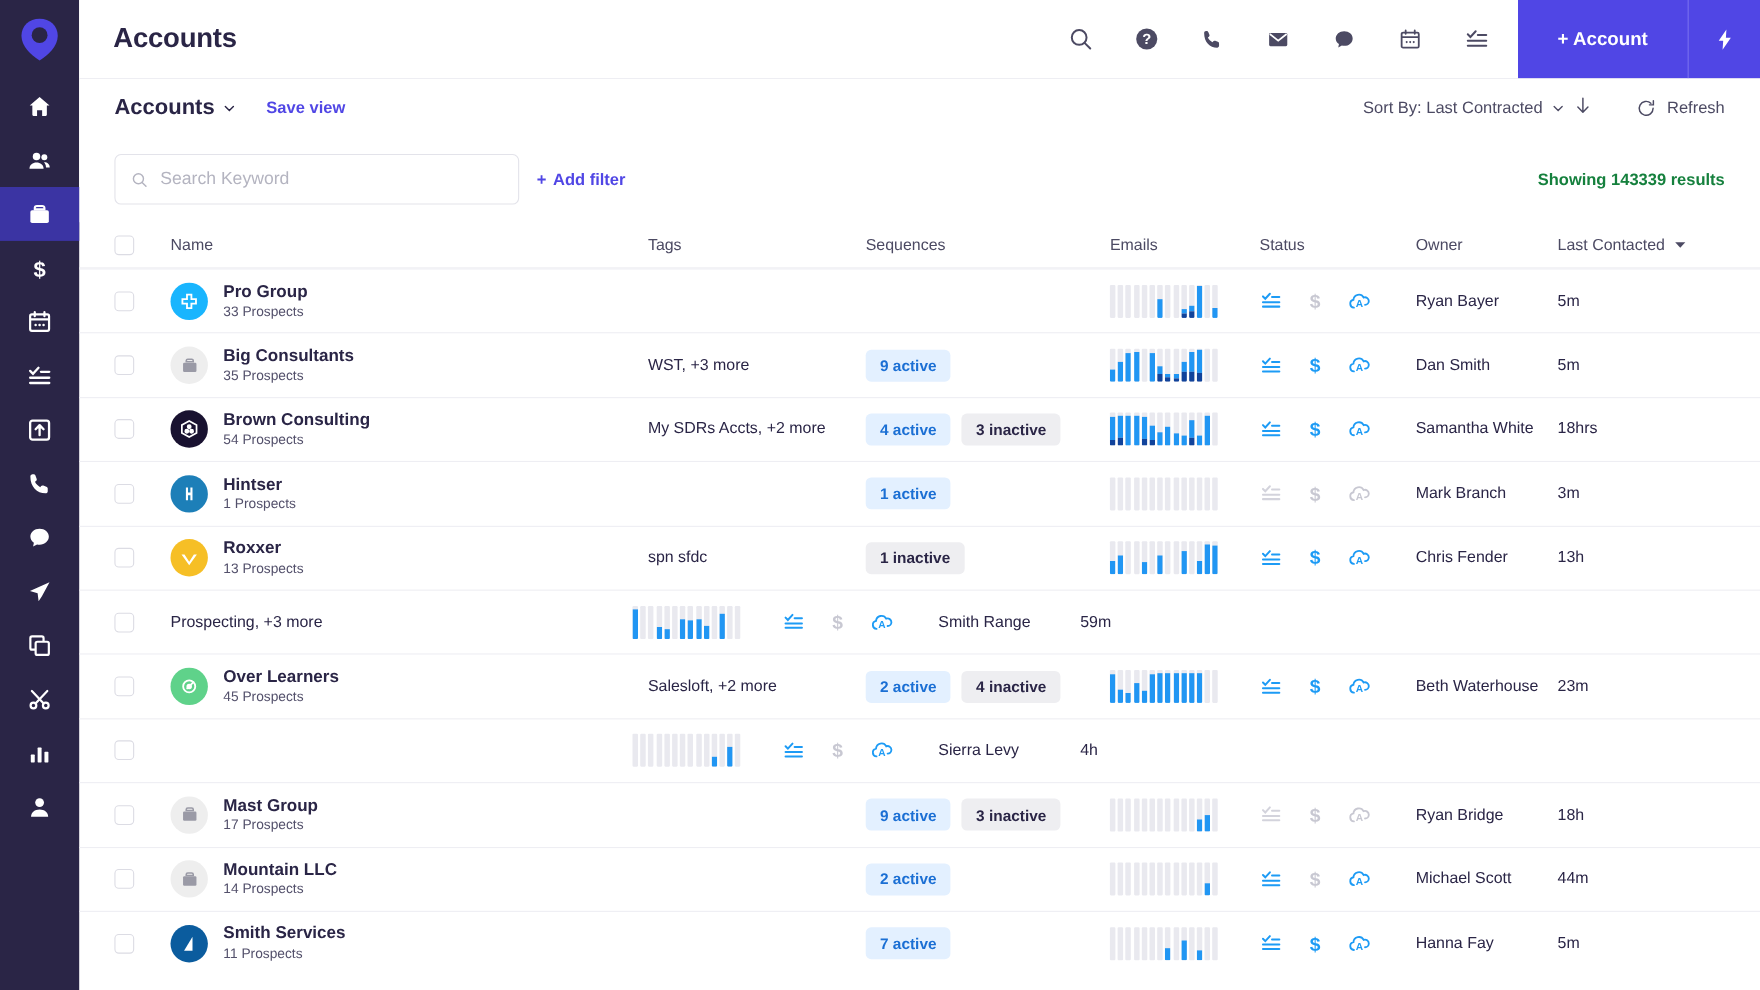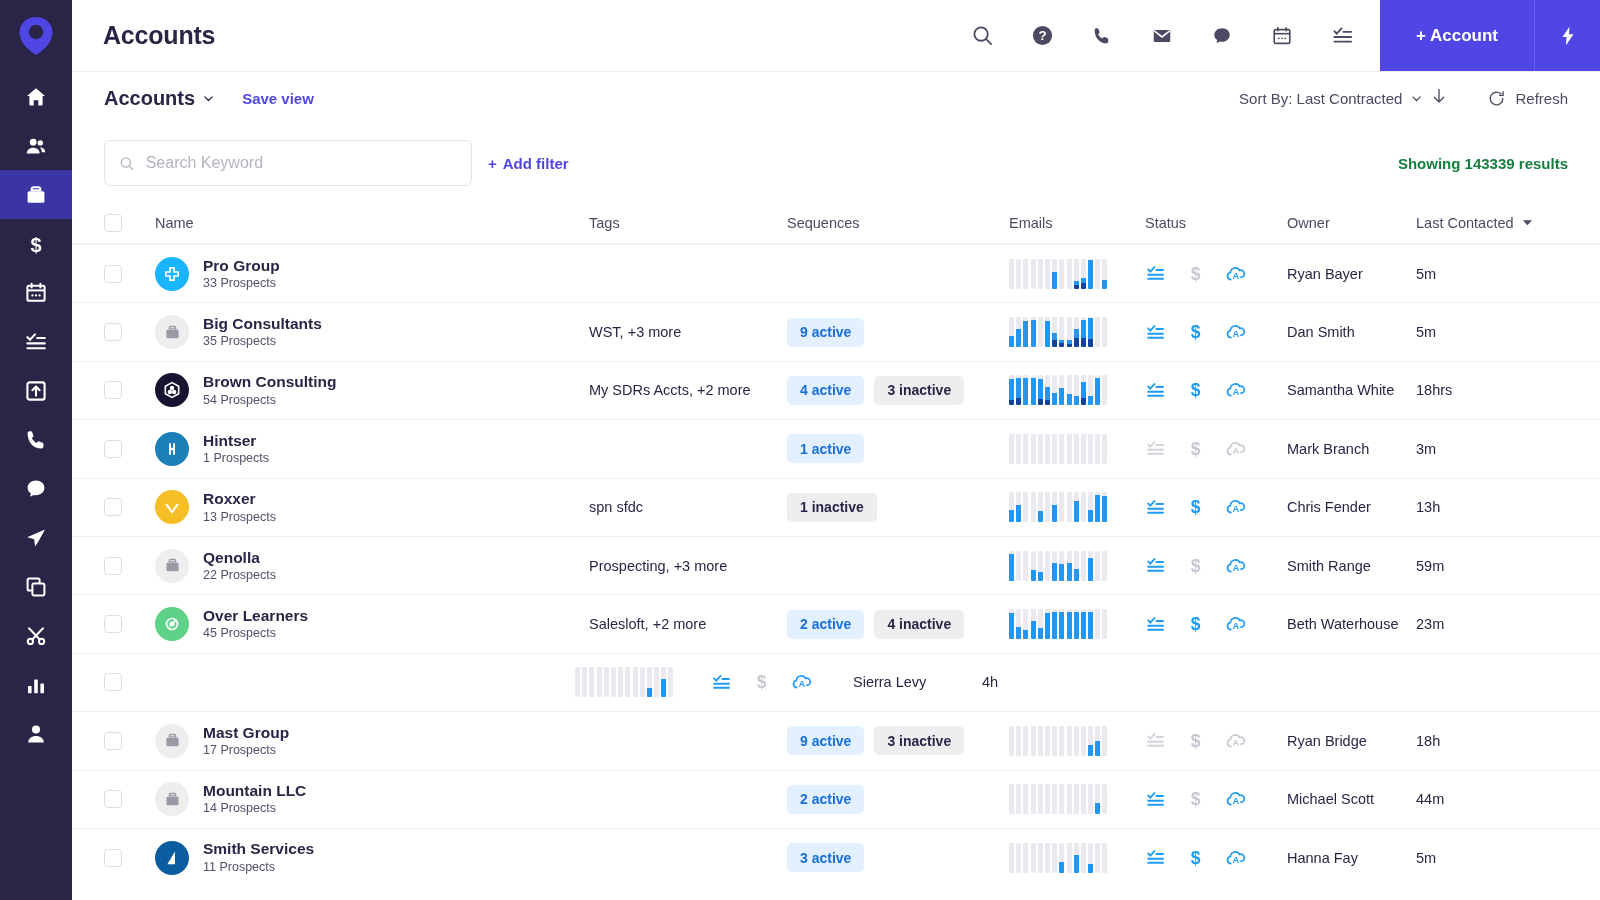--- a/index.html
+++ b/index.html
@@ -794,32 +794,20 @@
                 </svg>
               </span>
             </div>
             <div class="c-owner"><span class="ownertxt">Chris Fender</span></div>
             <div class="c-last"><span class="lasttxt">13h</span></div>
           </div>
           <div class="trow">
             <div class="c-check">
               <span class="cb"></span>
             </div>
-            <div class="c-name">
-              <span class="avatar" style="background:#eeeeee">
-                <svg width="17" height="17" viewBox="0 0 24 24" fill="#9a9aa6">
-                  <path d="M9.5 3.6h5a2 2 0 0 1 2 2v1.3h-9V5.6a2 2 0 0 1 2-2z" fill="none" stroke="#9a9aa6" stroke-width="2"></path>
-                  <rect x="3.4" y="8" width="17.2" height="12" rx="1.6"></rect>
-                </svg>
-              </span>
-              <span>
-                <span class="nm-title" style="display:block">Qenolla</span>
-                <span class="nm-sub" style="display:block">22 Prospects</span>
-              </span>
-            </div>
             <div class="c-tags"><span class="tagtxt">Prospecting, +3 more</span></div>
             <div class="c-seq"></div>
             <div class="c-email">
               <span class="spark">
                 <span class="sbar" style="height:30px">
                   <span class="sseg-blue" style="height:27px"></span>
                 </span>
                 <span class="sbar" style="height:30px"></span>
                 <span class="sbar" style="height:30px"></span>
                 <span class="sbar" style="height:30px">
@@ -1154,21 +1142,21 @@
                   <path d="M15.6 4.2 V19.6 H6.4 z"></path>
                 </svg>
               </span>
               <span>
                 <span class="nm-title" style="display:block">Smith Services</span>
                 <span class="nm-sub" style="display:block">11 Prospects</span>
               </span>
             </div>
             <div class="c-tags"><span class="tagtxt"></span></div>
             <div class="c-seq">
-              <span class="pill active">3 active</span>
+              <span class="pill active">7 active</span>
             </div>
             <div class="c-email">
               <span class="spark">
                 <span class="sbar" style="height:30px"></span>
                 <span class="sbar" style="height:30px"></span>
                 <span class="sbar" style="height:30px"></span>
                 <span class="sbar" style="height:30px"></span>
                 <span class="sbar" style="height:30px"></span>
                 <span class="sbar" style="height:30px"></span>
                 <span class="sbar" style="height:30px"></span>

